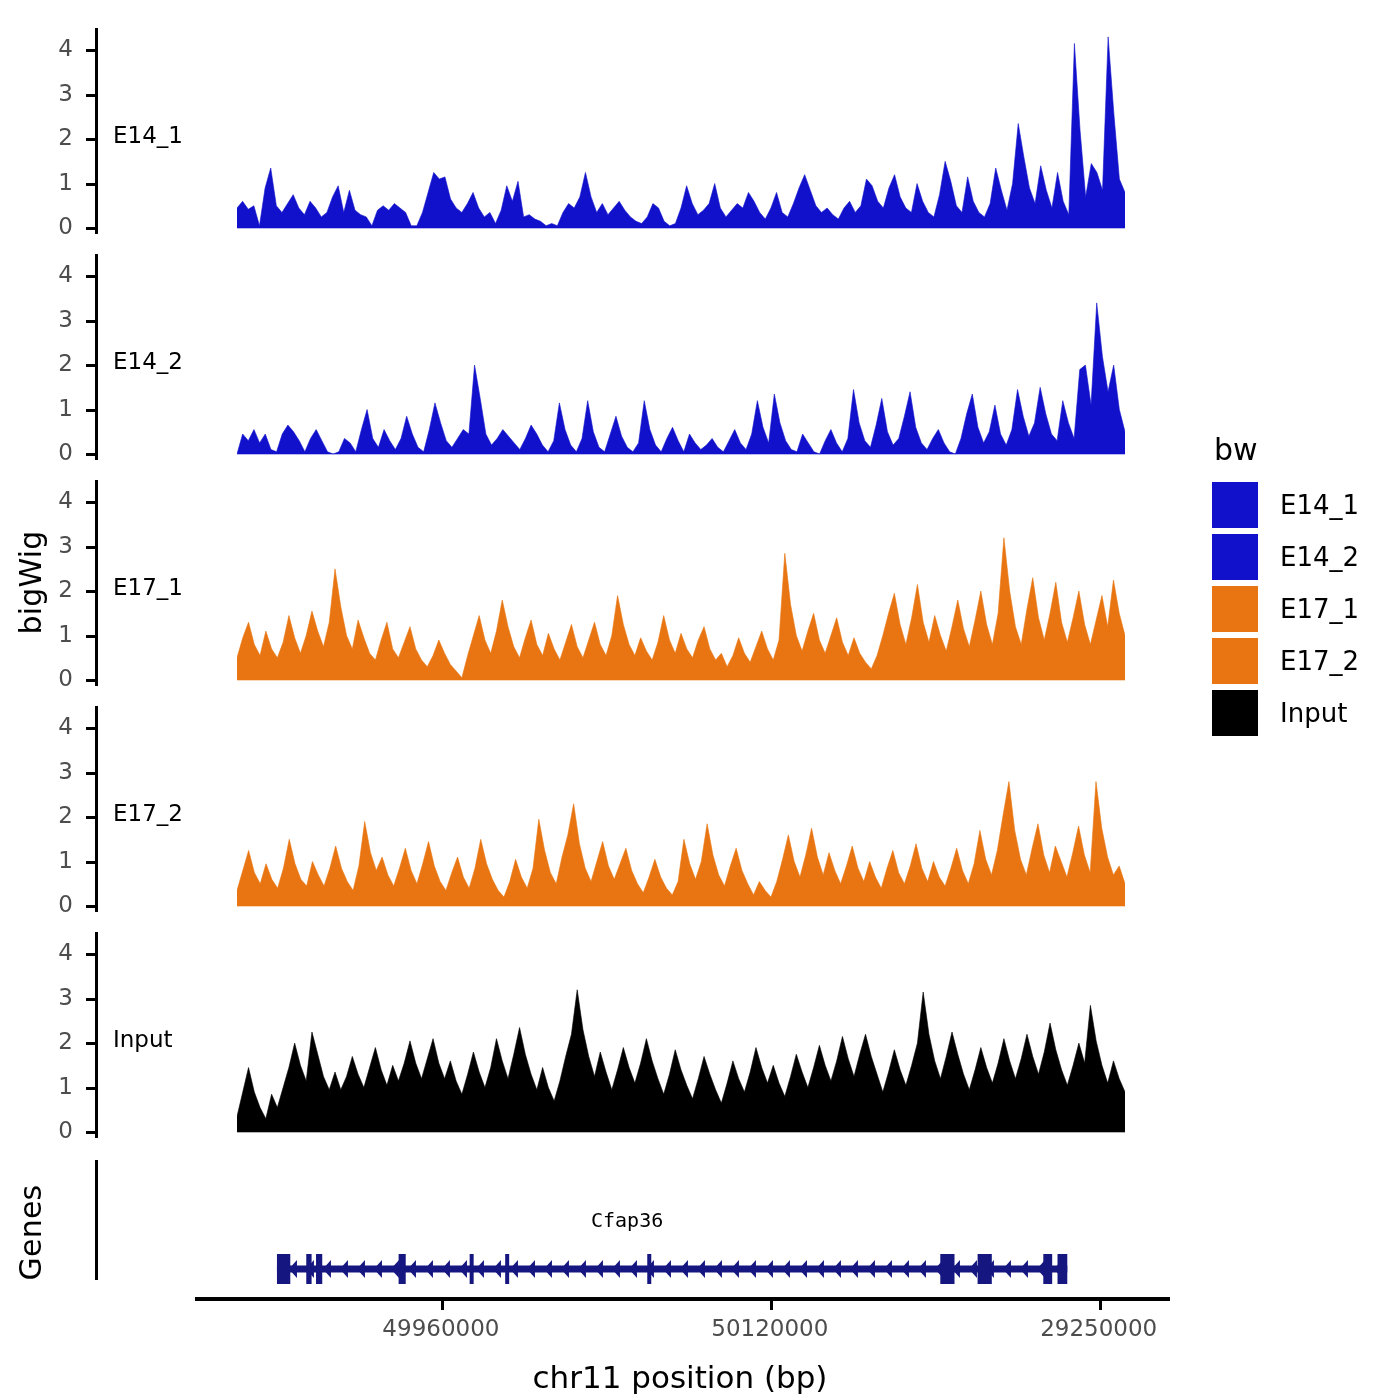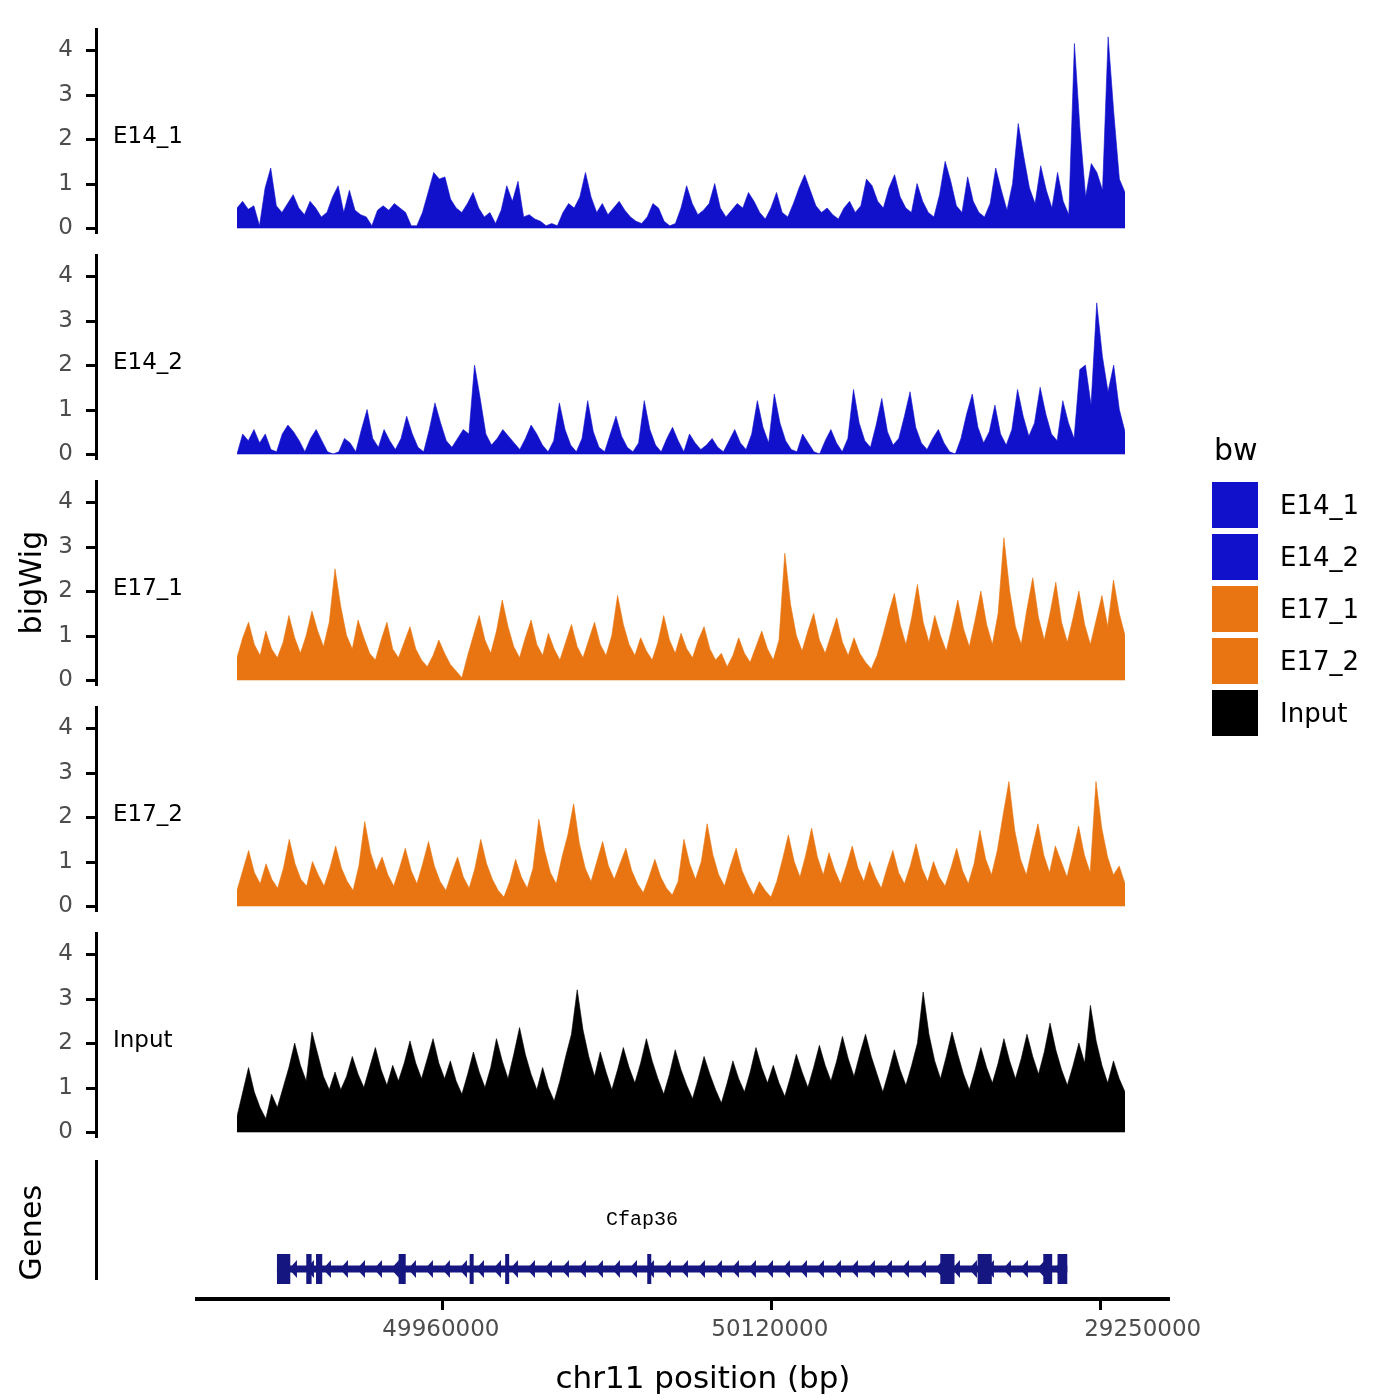--- a/index.html
+++ b/index.html
@@ -28,21 +28,21 @@
   
   .gene-label{position:absolute;font-size:20px;color:#000;
               white-space:nowrap;font-family:"DejaVu Sans Mono","Liberation Mono",monospace;}
 
   
   #xaxis-line{position:absolute;height:4px;background:#000;}
   .xtick{position:absolute;width:3px;height:9px;background:#000;}
   .xlab{position:absolute;color:#4d4d4d;font-size:23px;
         text-align:center;white-space:nowrap;transform:translateX(-50%);}
   #xtitle{position:absolute;width:100%;text-align:center;
-          font-size:31px;color:#000;padding-left:23px;}
+          font-size:31px;color:#000;}
 
   
   #legend{position:absolute;left:1212px;top:432px;}
   #legend-title{font-size:30px;color:#000;margin:0 0 14px 2px;}
   .legend-row{display:flex;align-items:center;height:48px;margin-bottom:4px;}
   .legend-swatch{width:46px;height:46px;flex:0 0 46px;}
   .legend-text{margin-left:22px;font-size:26px;color:#000;white-space:nowrap;}
 </style>
 </head>
 <body>
@@ -146,21 +146,21 @@
         <div class="plotarea" style="left: 237px; top: 0px; width: 888px; height: 202px;">
           <svg width="888" height="202" viewBox="0 0 888 202">
             <path d="M 0 200 L 0.00 184.44 L 5.77 160.00 L 11.53 135.56 L 17.30 160.00 L 23.06 175.56 L 28.83 186.67 L 34.60 162.22 L 40.36 175.56 L 46.13 155.56 L 51.90 135.56 L 57.66 111.11 L 63.43 133.33 L 69.19 148.89 L 74.96 100.00 L 80.73 122.22 L 86.49 144.44 L 92.26 157.78 L 98.03 140.00 L 103.79 157.78 L 109.56 144.44 L 115.32 124.44 L 121.09 142.22 L 126.86 155.56 L 132.62 135.56 L 138.39 115.56 L 144.16 137.78 L 149.92 153.33 L 155.69 133.33 L 161.45 148.89 L 167.22 131.11 L 172.99 108.89 L 178.75 131.11 L 184.52 146.67 L 190.29 126.67 L 196.05 106.67 L 201.82 131.11 L 207.58 146.67 L 213.35 128.89 L 219.12 148.89 L 224.88 162.22 L 230.65 142.22 L 236.42 120.00 L 242.18 140.00 L 247.95 155.56 L 253.71 135.56 L 259.48 106.67 L 265.25 128.89 L 271.01 146.67 L 276.78 122.22 L 282.55 95.56 L 288.31 122.22 L 294.08 142.22 L 299.84 157.78 L 305.61 135.56 L 311.38 155.56 L 317.14 168.89 L 322.91 148.89 L 328.68 124.44 L 334.44 102.22 L 340.21 57.78 L 345.97 97.78 L 351.74 124.44 L 357.51 144.44 L 363.27 120.00 L 369.04 140.00 L 374.81 157.78 L 380.57 137.78 L 386.34 115.56 L 392.10 135.56 L 397.87 151.11 L 403.64 131.11 L 409.40 106.67 L 415.17 128.89 L 420.94 146.67 L 426.70 162.22 L 432.47 142.22 L 438.23 117.78 L 444.00 137.78 L 449.77 153.33 L 455.53 166.67 L 461.30 146.67 L 467.06 124.44 L 472.83 142.22 L 478.60 157.78 L 484.36 171.11 L 490.13 151.11 L 495.90 128.89 L 501.66 146.67 L 507.43 160.00 L 513.19 140.00 L 518.96 115.56 L 524.73 135.56 L 530.49 151.11 L 536.26 133.33 L 542.03 151.11 L 547.79 164.44 L 553.56 144.44 L 559.32 122.22 L 565.09 140.00 L 570.86 155.56 L 576.62 135.56 L 582.39 113.33 L 588.16 133.33 L 593.92 148.89 L 599.69 128.89 L 605.45 104.44 L 611.22 126.67 L 616.99 144.44 L 622.75 122.22 L 628.52 102.22 L 634.29 124.44 L 640.05 142.22 L 645.82 160.00 L 651.58 140.00 L 657.35 117.78 L 663.12 137.78 L 668.88 153.33 L 674.65 133.33 L 680.42 111.11 L 686.18 60.00 L 691.95 102.22 L 697.71 128.89 L 703.48 146.67 L 709.25 124.44 L 715.01 100.00 L 720.78 122.22 L 726.55 142.22 L 732.31 157.78 L 738.08 137.78 L 743.84 115.56 L 749.61 135.56 L 755.38 151.11 L 761.14 131.11 L 766.91 106.67 L 772.68 128.89 L 778.44 146.67 L 784.21 126.67 L 789.97 102.22 L 795.74 124.44 L 801.51 142.22 L 807.27 120.00 L 813.04 91.11 L 818.81 117.78 L 824.57 137.78 L 830.34 153.33 L 836.10 133.33 L 841.87 111.11 L 847.64 131.11 L 853.40 73.33 L 859.17 108.89 L 864.94 133.33 L 870.70 151.11 L 876.47 128.89 L 882.23 146.67 L 888.00 160.00 L 888 200 Z" fill="#000000" stroke="#000000" stroke-width="0.6"></path>
           </svg>
         </div>
       </div>
     </div>
 
   <div id="genes-panel" style="position: absolute; left: 0px; top: 1160px; width: 1200px; height: 130px;">
     <div class="yaxis-line" id="genes-axis-line" style="left: 95px; top: 0px; height: 120px; width: 3px;"></div>
-    <div class="gene-label" id="gene-name-label" style="left: 606px; top: 48px; font-family: Liberation Mono, monospace;">Cfap36</div>
+    <div class="gene-label" id="gene-name-label" style="left: 591px; top: 48px;">Cfap36</div>
     <div class="plotarea" id="gene-plot" style="left: 237px; top: 92px; width: 888px; height: 34px;">
         <svg width="888" height="34" viewBox="0 0 888 34">
           <rect x="39.96" y="13.5" width="790.32" height="7" fill="#161680"></rect>
           <path d="M 59.96 8 L 51.96 17 L 59.96 26 Z" fill="#161680"></path>
           <path d="M 76.96000000000001 8 L 68.96000000000001 17 L 76.96000000000001 26 Z" fill="#161680"></path>
           <path d="M 93.96000000000001 8 L 85.96000000000001 17 L 93.96000000000001 26 Z" fill="#161680"></path>
           <path d="M 110.96000000000001 8 L 102.96000000000001 17 L 110.96000000000001 26 Z" fill="#161680"></path>
           <path d="M 127.96000000000001 8 L 119.96000000000001 17 L 127.96000000000001 26 Z" fill="#161680"></path>
           <path d="M 144.96 8 L 136.96 17 L 144.96 26 Z" fill="#161680"></path>
           <path d="M 161.96 8 L 153.96 17 L 161.96 26 Z" fill="#161680"></path>
@@ -219,21 +219,21 @@
   </div>
 
   <div id="xaxis">
     <div id="xaxis-line" style="left: 195px; top: 1297px; width: 975px;"></div>
     <div id="xticks-host">
         <div class="xtick" style="left: 440.911px; top: 1301px;"></div>
         <div class="xlab" style="left: 440.911px; top: 1315px;">49960000</div>
         <div class="xtick" style="left: 769.8px; top: 1301px;"></div>
         <div class="xlab" style="left: 769.8px; top: 1315px;">50120000</div>
         <div class="xtick" style="left: 1098.69px; top: 1301px;"></div>
-        <div class="xlab" style="left: 1098.69px; top: 1315px; margin-left: 44px;">29250000</div>
+        <div class="xlab" style="left: 1098.69px; top: 1315px;">29250000</div>
       </div>
     <div id="xtitle" style="top: 1359px; left: 0px; width: 1360px;">chr11 position (bp)</div>
   </div>
 
   <div id="legend">
     <div id="legend-title">bw</div>
     <div id="legend-items">
         <div class="legend-row">
           <span class="legend-swatch" style="background: rgb(17, 17, 204);"></span>
           <span class="legend-text">E14_1</span>

